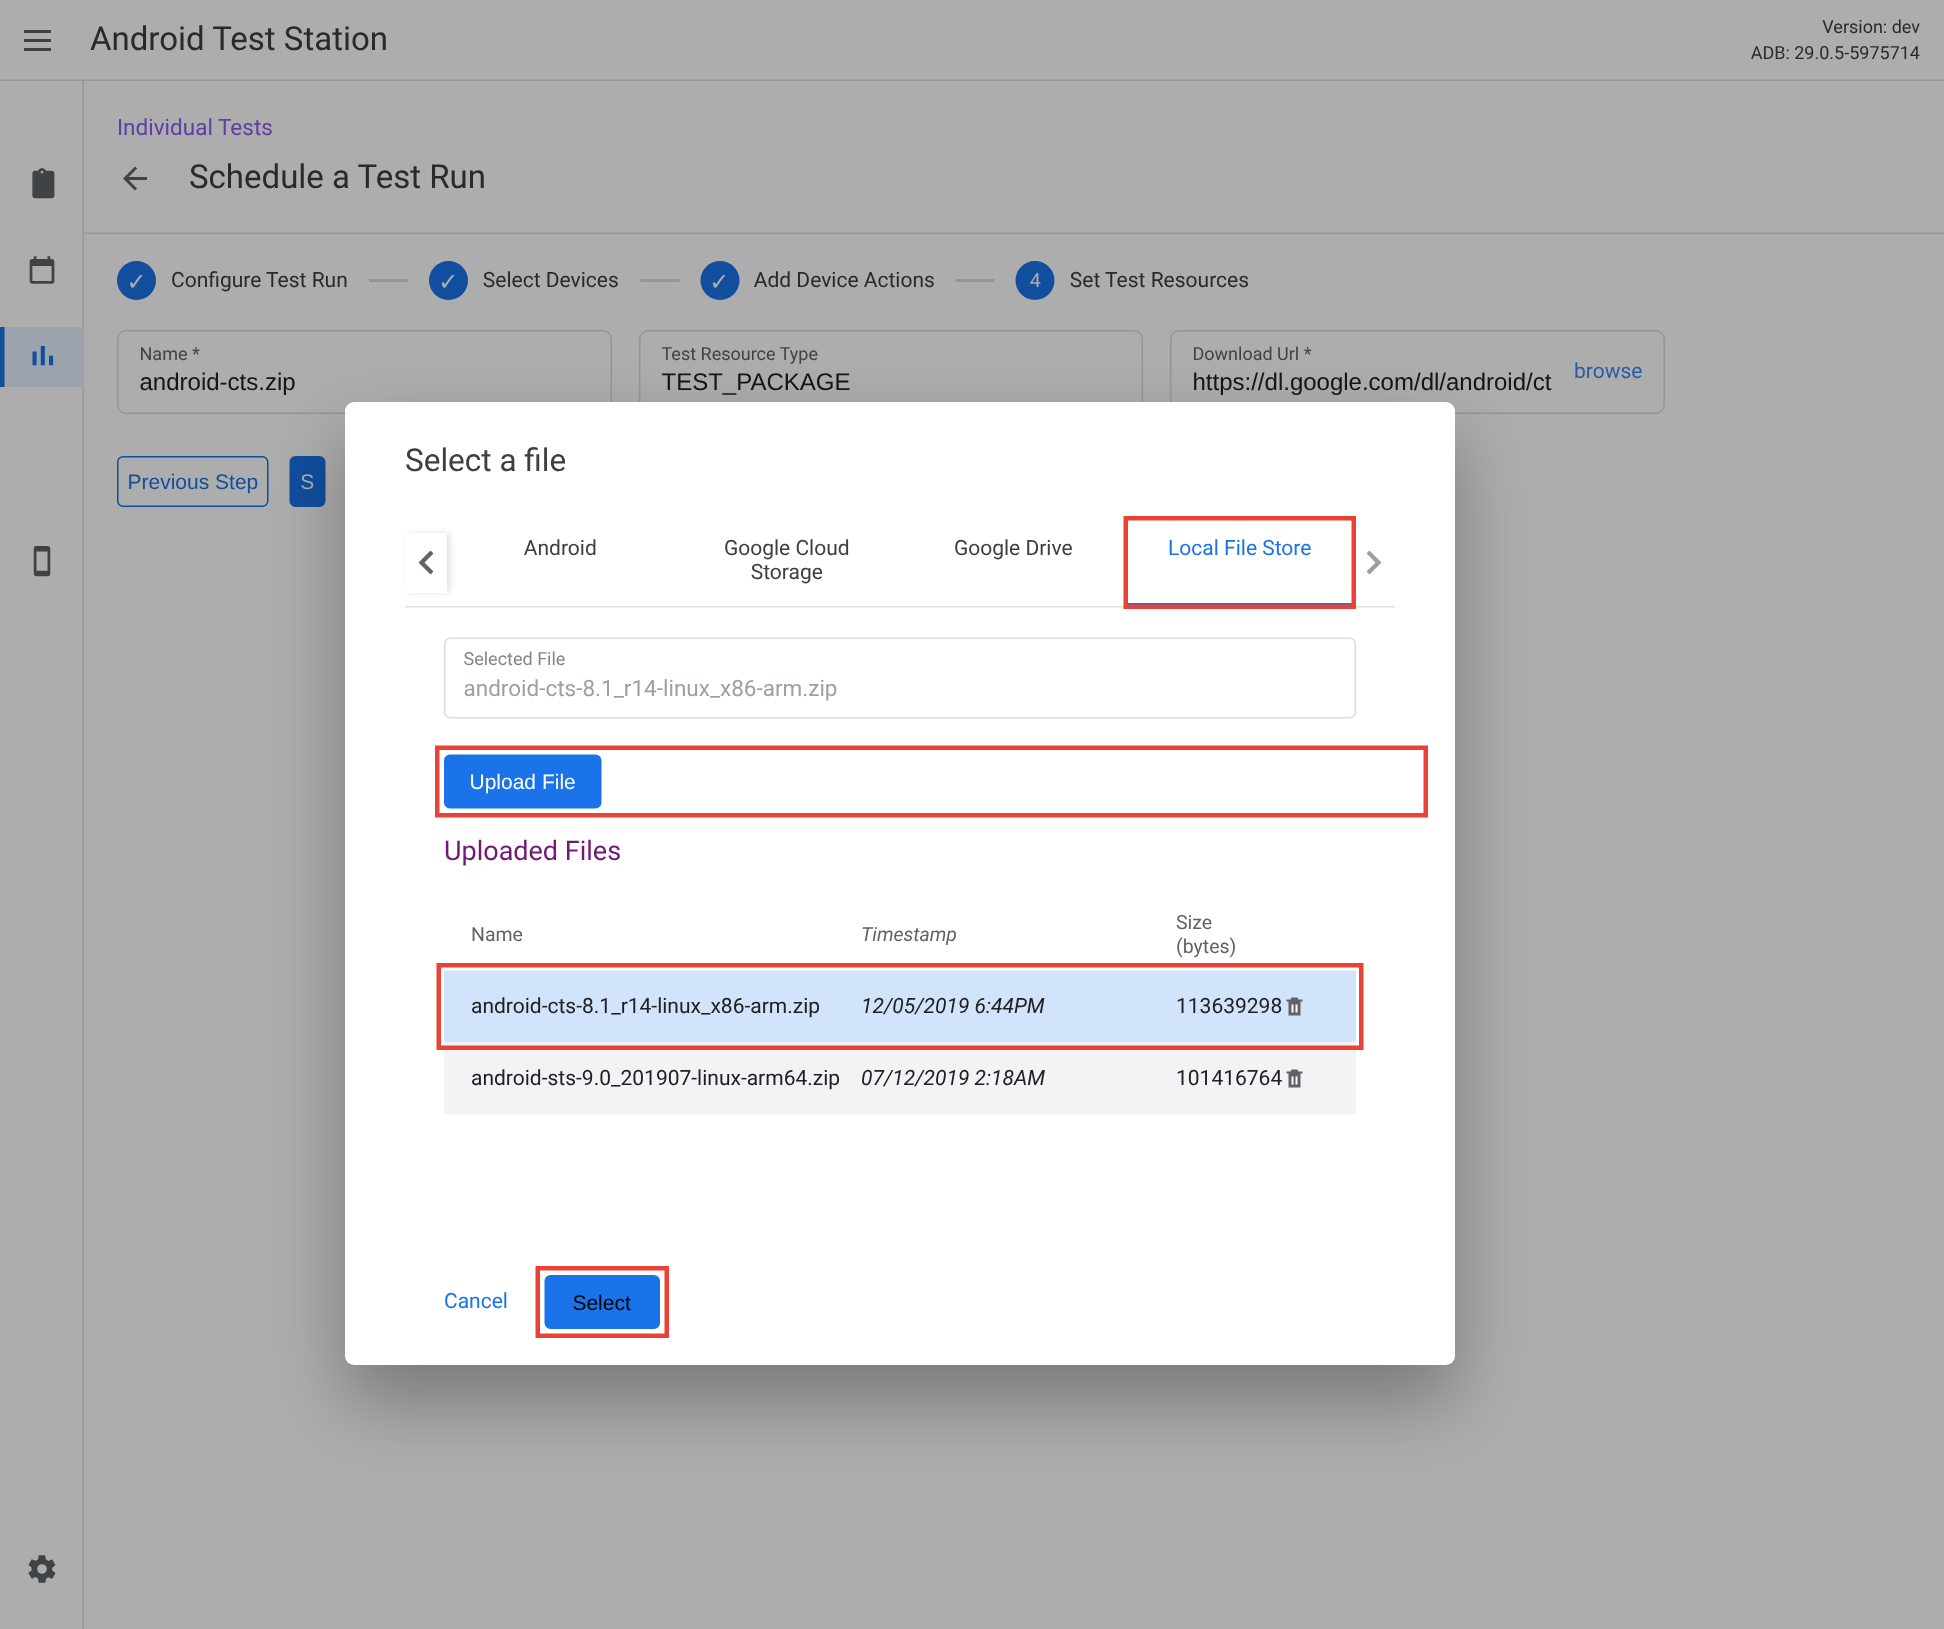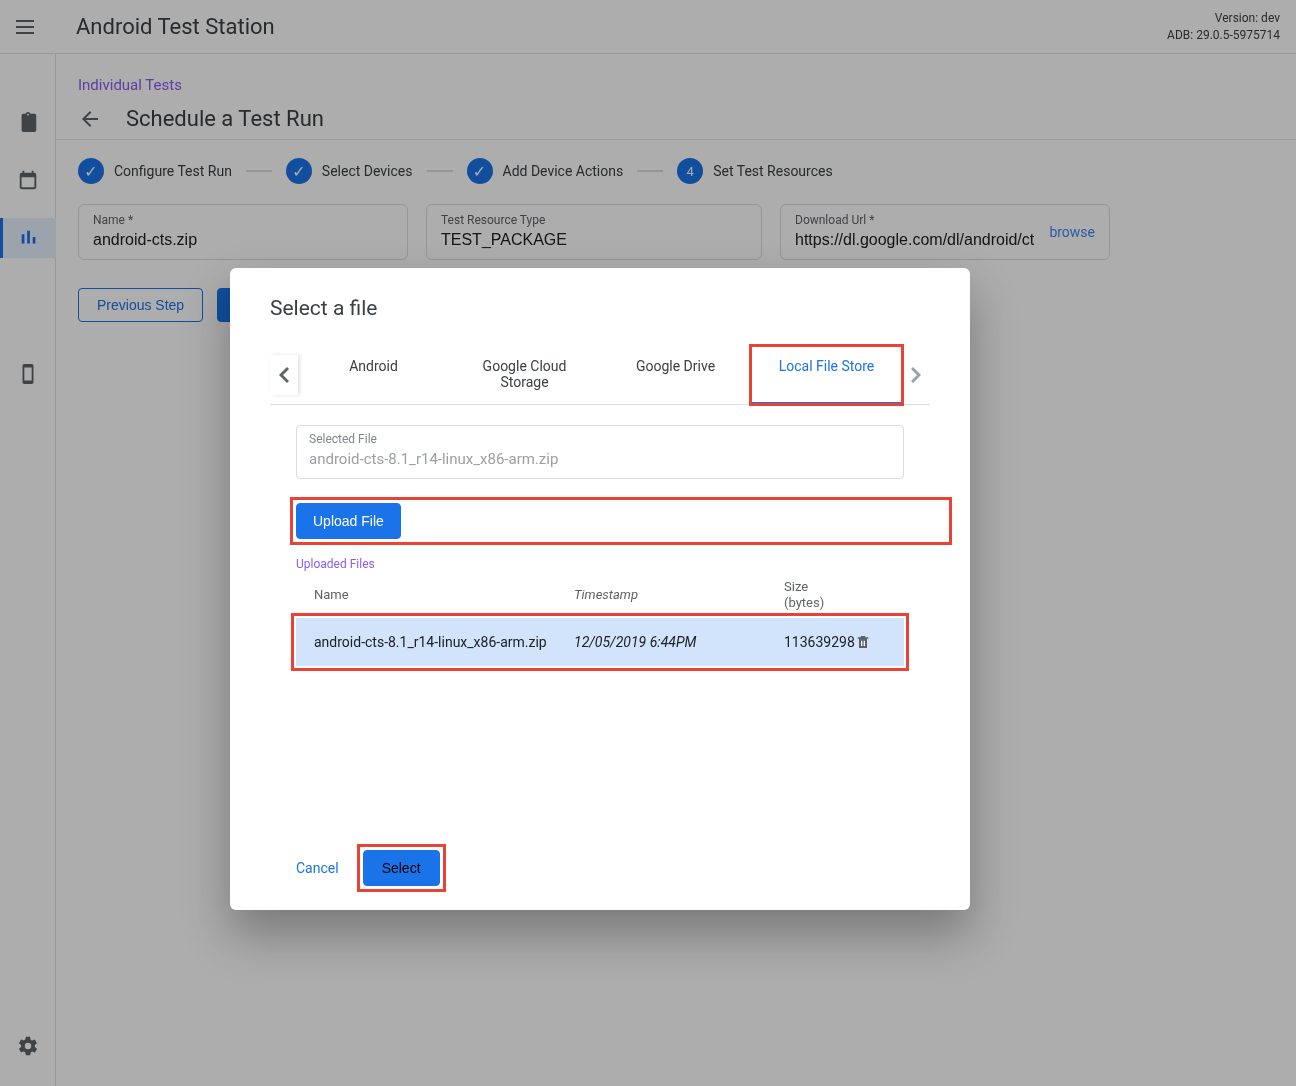--- a/index.html
+++ b/index.html
@@ -1,34 +1,34 @@
 <!DOCTYPE html>
 <html><head>
 <meta charset="utf-8">
 <style>
 * { box-sizing: border-box; margin: 0; padding: 0; }
 body { font-family: Roboto, "Helvetica Neue", Arial, sans-serif; background: #fff; color: #202124; width: 1296px; height: 1086px; position: relative; overflow: hidden; }
 
 .topbar { height: 54px; display: flex; align-items: center; padding: 0 16px; border-bottom: 1px solid #e0e0e0; justify-content: space-between; }
-.topbar-left { display: flex; align-items: center; gap: 36px; }
+.topbar-left { display: flex; align-items: center; gap: 20px; }
 .hamburger { width: 24px; height: 24px; display: flex; flex-direction: column; justify-content: center; gap: 4px; cursor: pointer; }
 .hamburger span { height: 2px; background: #5f6368; width: 18px; }
 .app-title { font-size: 22px; font-weight: 400; color: #3c4043; }
 .version-block { font-size: 12px; color: #404040; text-align: right; line-height: 1.4; }
 
 .sidebar { position: absolute; left: 0; top: 54px; bottom: 0; width: 56px; border-right: 1px solid #e0e0e0; display: flex; flex-direction: column; align-items: center; padding-top: 48px; gap: 18px; }
 .sidebar-item { width: 56px; height: 40px; display: flex; align-items: center; justify-content: center; cursor: pointer; }
 .sidebar-item.active { background: #e8f0fe; border-left: 3px solid #1a73e8; }
 .sidebar-spacer { flex: 1; }
 .nav-icon { width: 22px; height: 22px; fill: #5f6368; }
 .sidebar-item.active .nav-icon { fill: #1a73e8; }
 
 .main { position: absolute; left: 56px; right: 0; top: 54px; bottom: 0; padding: 22px 0 0 22px; }
 .breadcrumb { font-size: 15px; color: #8b5cf6; margin-bottom: 12px; }
-.page-head { display: flex; align-items: center; gap: 24px; margin-bottom: 8px; }
+.page-head { display: flex; align-items: center; gap: 24px; margin-bottom: 24px; }
 .back-arrow { width: 24px; height: 24px; fill: #5f6368; cursor: pointer; }
 .page-title { font-size: 22px; color: #3c4043; font-weight: 400; }
 .divider { height: 1px; background: #e0e0e0; margin-left: -22px; margin-bottom: 18px; }
 
 .stepper { display: flex; align-items: center; gap: 14px; margin-bottom: 20px; }
 .step { display: flex; align-items: center; gap: 10px; }
 .step-circle { width: 26px; height: 26px; border-radius: 50%; background: #1a73e8; color: #fff; display: flex; align-items: center; justify-content: center; font-size: 13px; }
 .check { font-size: 16px; }
 .step-label { font-size: 14px; color: #3c4043; }
 .step-connector { width: 26px; height: 2px; background: #dadce0; }
@@ -38,21 +38,21 @@
 .field-label { font-size: 12px; color: #5f6368; margin-bottom: 4px; }
 .field-input { border: none; outline: none; font-size: 16px; color: #202124; background: transparent; width: 100%; }
 .f1 { width: 330px; }
 .f2 { width: 336px; }
 .f3 { width: 330px; display: flex; flex-direction: row; align-items: center; padding: 0 14px; height: 56px; }
 .f3 .field-inner { flex: 1; display: flex; flex-direction: column; padding: 8px 0 10px; overflow: hidden; }
 .f3 .field-input { white-space: nowrap; overflow: hidden; text-overflow: clip; }
 .browse-link { color: #4285f4; font-size: 14px; cursor: pointer; padding-left: 10px; }
 
 .action-row { display: flex; gap: 14px; }
-.btn { padding: 8px 18px; border-radius: 4px; font-size: 14px; cursor: pointer; border: 1px solid transparent; }
+.btn { padding: 8px 6px; border-radius: 4px; font-size: 14px; cursor: pointer; border: 1px solid transparent; }
 .btn-outline { border-color: #1a73e8; color: #1a73e8; background: #fff; }
 .btn-primary { background: #1a73e8; color: #fff; border-color: #1a73e8; }
 
 .scrim { position: absolute; inset: 0; background: rgba(0,0,0,0.32); }
 .dialog { position: absolute; left: 230px; top: 268px; width: 740px; height: 642px; background: #fff; border-radius: 6px; box-shadow: 0 24px 48px rgba(0,0,0,0.3); padding: 28px 20px 20px 20px; display: flex; flex-direction: column; }
 .dialog-title { font-size: 21px; color: #3c4043; margin-left: 20px; margin-bottom: 26px; }
 
 .tabs-row { display: flex; align-items: center; border-bottom: 1px solid #e0e0e0; margin: 0 20px 20px; }
 .tab-scroll { width: 28px; height: 40px; display: flex; align-items: center; justify-content: center; cursor: pointer; color: #5f6368; }
 .tab-scroll-left { box-shadow: 2px 0 4px rgba(0,0,0,0.12); }
@@ -61,21 +61,21 @@
 .tab.active { color: #1a73e8; border-bottom-color: #1a73e8; }
 .highlight-red { outline: 3px solid #ea4335; outline-offset: -1px; }
 
 .selected-field { margin: 0 46px 20px; border: 1px solid #dadce0; border-radius: 4px; padding: 6px 12px 10px; }
 .selected-label { font-size: 12px; color: #80868b; }
 .selected-value { font-size: 15px; color: #9aa0a6; margin-top: 4px; }
 
 .upload-btn { margin: 0 0 14px 46px; display: inline-block; background: #1a73e8; color: #fff; border: 1px solid #1a73e8; border-radius: 4px; padding: 9px 16px; font-size: 14px; cursor: pointer; }
 .upload-wrap { display: inline-block; margin-left: 0; }
 
-.uploaded-title { margin-left: 46px; font-size: 12px; color: #8b5cf6; margin-bottom: 0; }
+.uploaded-title { margin-left: 46px; font-size: 18px; color: #701a75; margin-bottom: 22px; }
 
 .table { margin: 0 46px; border: none; }
 .thead, .trow { display: flex; align-items: center; }
 .thead { padding: 8px 18px; font-size: 13px; color: #5f6368; }
 .col-name { flex: 0 0 260px; }
 .col-ts { flex: 0 0 210px; font-style: italic; }
 .col-size { flex: 1; }
 .col-size .hdr { display: flex; flex-direction: column; line-height: 1.2; }
 .col-act { flex: 0 0 40px; text-align: center; }
 .trow { padding: 16px 18px; font-size: 14px; }
@@ -253,20 +253,31 @@
       <div class="col-name">android-cts-8.1_r14-linux_x86-arm.zip</div>
       <div class="col-ts">12/05/2019 6:44PM</div>
       <div class="col-size">113639298</div>
       <div class="col-act del-btn">
         <svg width="16" height="16" viewBox="0 0 24 24">
             <path fill="#5f6368" d="M6 7h12v14H6zM9 3h6l1 2h4v2H4V5h4z"></path>
             <path fill="#fff" d="M9 10h2v8H9zm4 0h2v8h-2z"></path>
           </svg>
       </div>
     </div>
+    <div class="trow alt">
+      <div class="col-name">android-sts-9.0_201907-linux-arm64.zip</div>
+      <div class="col-ts">07/12/2019 2:18AM</div>
+      <div class="col-size">101416764</div>
+      <div class="col-act del-btn">
+        <svg width="16" height="16" viewBox="0 0 24 24">
+            <path fill="#5f6368" d="M6 7h12v14H6zM9 3h6l1 2h4v2H4V5h4z"></path>
+            <path fill="#fff" d="M9 10h2v8H9zm4 0h2v8h-2z"></path>
+          </svg>
+      </div>
+    </div>
   </div>
 
   <div class="dialog-actions">
     <span class="cancel-link">Cancel</span>
     <span class="select-wrap highlight-red" style="padding:4px;">
       <button class="select-btn">Select</button>
     </span>
   </div>
 </div>
 

